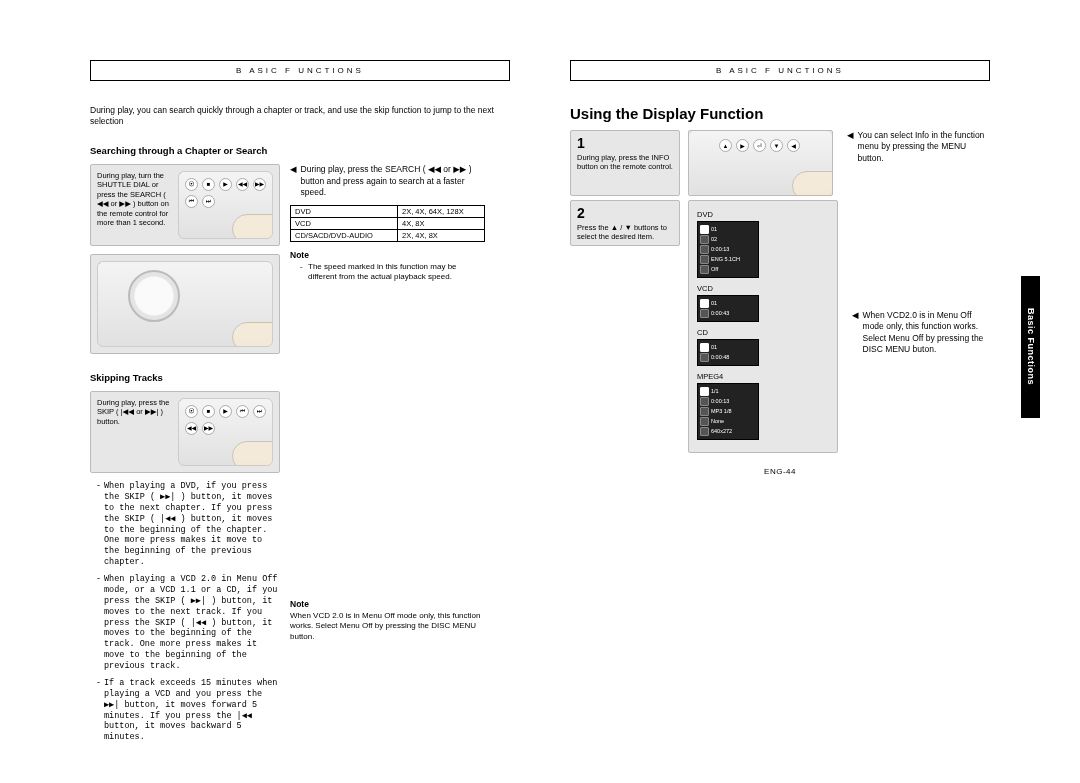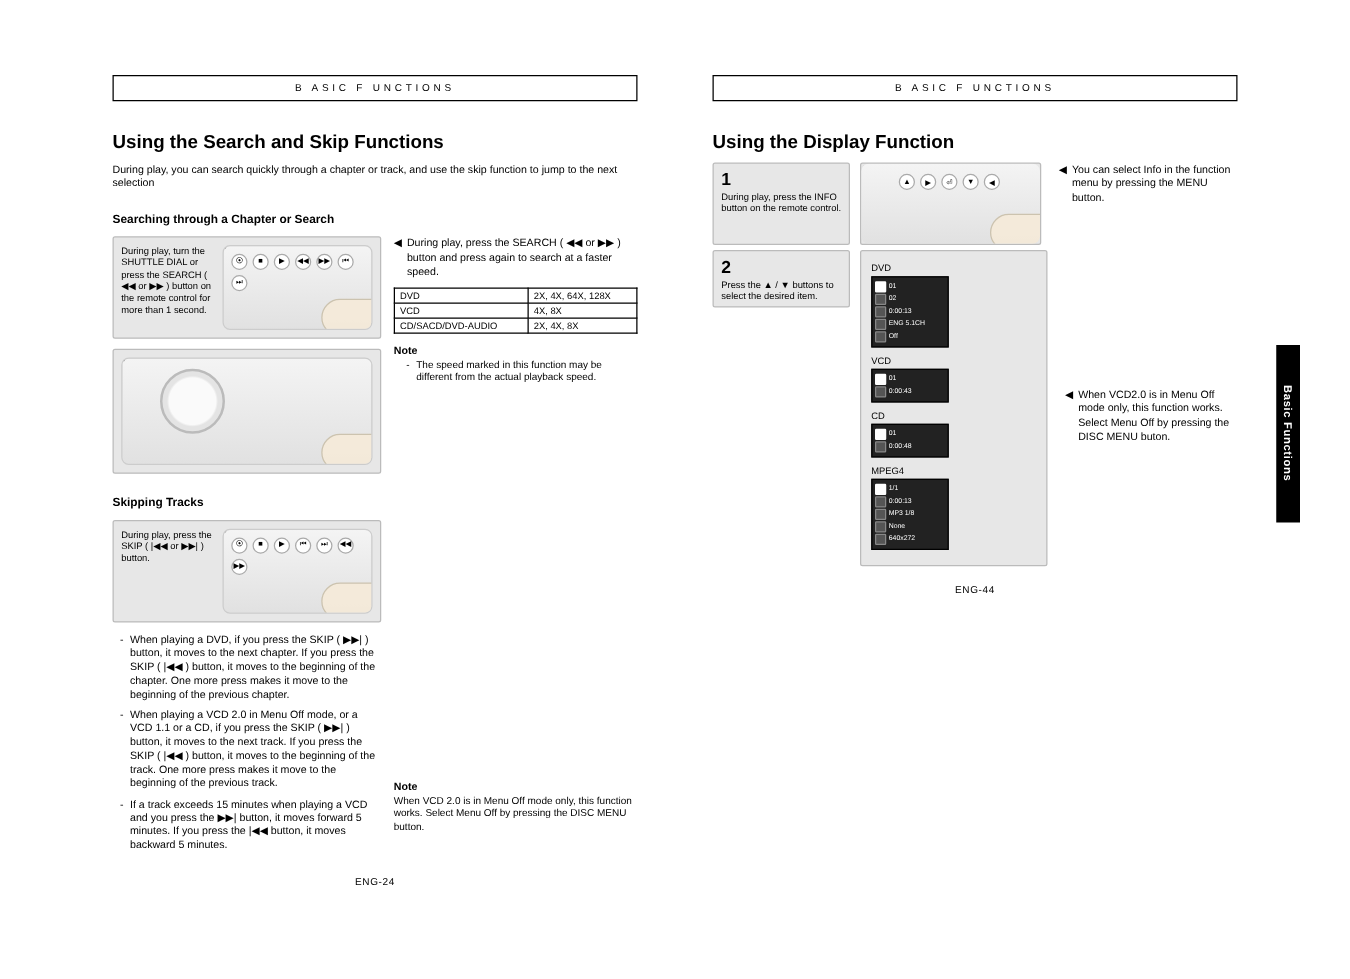--- a/index.html
+++ b/index.html
@@ -38,21 +38,21 @@
     font-size: 8.5px;
     line-height: 1.3;
     margin-bottom: 18px;
   }
   h2.sub {
     font-size: 9.5px;
     font-weight: bold;
     margin: 6px 0 8px 0;
   }
   .cols { display: flex; gap: 10px; }
-  .col-l { width: 215px; }
+  .col-l { width: 190px; }
   .col-r { width: 195px; }
   .greybox {
     background: #e7e7e7;
     border: 1px solid #bbb;
     border-radius: 2px;
     padding: 6px;
     display: flex;
     gap: 6px;
     align-items: flex-start;
     font-size: 7.5px;
@@ -119,21 +119,21 @@
     padding:1px 4px;
   }
   .note-h { font-size:8.5px; font-weight:bold; margin-top:8px; }
   ul.note { padding-left: 10px; margin-top:2px; }
   ul.note li, ul.dash li {
     font-size:8px; line-height:1.3; list-style:none; position:relative; padding-left:8px; margin-bottom:3px;
   }
   ul.note li::before, ul.dash li::before {
     content:"-"; position:absolute; left:0;
   }
-  ul.dash { padding-left:6px; margin-top:8px; }
+  ul.dash { padding-left:6px; margin-top:8px;font-family:Liberation Mono, monospace; }
   ul.dash li { font-size:8.5px; line-height:1.28; margin-bottom:6px; }
   .pgnum { text-align:center; font-size:8px; margin-top:14px; letter-spacing:.5px;}
   
   .step-row { display:flex; gap:8px; margin-bottom:4px; align-items:stretch;}
   .step-left {
     width:110px;
     background:#e7e7e7; border:1px solid #bbb; border-radius:2px;
     padding:4px 6px; font-size:7.5px; line-height:1.25;
   }
   .step-left .num { font-size:14px; font-weight:bold; display:block; }
@@ -182,21 +182,20 @@
   }
 </style>
 </head>
 <body>
 
 <div class="spread">
 
   <div class="page">
     <div class="header-box">B ASIC  F UNCTIONS</div>
 
-    <h1>Using the Search and Skip Functions</h1>
     <p class="intro">During play, you can search quickly through a chapter or track, and use the skip function to jump to the next selection</p>
 
     <h2 class="sub">Searching through a Chapter or Search</h2>
     <div class="cols">
       <div class="col-l">
         <div class="greybox">
           <div class="txt">During play, turn the SHUTTLE DIAL or press the SEARCH ( ◀◀ or ▶▶ ) button on the remote control for more than 1 second.</div>
           <div class="rem">
               <div class="remote">
             <div class="btns">
@@ -272,21 +271,20 @@
           <li>When playing a VCD 2.0 in Menu Off mode, or a VCD 1.1 or a CD, if you press the SKIP ( ▶▶| ) button, it moves to the next track. If you press the SKIP ( |◀◀ ) button, it moves to the beginning of the track. One more press makes it move to the beginning of the previous track.</li>
           <li>If a track exceeds 15 minutes when playing a VCD and you press the  ▶▶|  button, it moves forward 5 minutes. If you press the  |◀◀  button, it moves backward 5 minutes.</li>
         </ul>
       </div>
       <div class="col-r" style="padding-top:200px">
         <div class="note-h">Note</div>
         <p style="font-size:8px;line-height:1.3;margin-top:2px">When VCD 2.0 is in Menu Off mode only, this function works. Select Menu Off by pressing the DISC MENU button.</p>
       </div>
     </div>
 
-    <div class="pgnum">ENG-24</div>
   </div>
 
   <div class="page">
     <div class="header-box">B ASIC  F UNCTIONS</div>
 
     <h1>Using the Display Function</h1>
 
     <div class="step-row">
       <div class="step-left">
         <span class="num">1</span>

